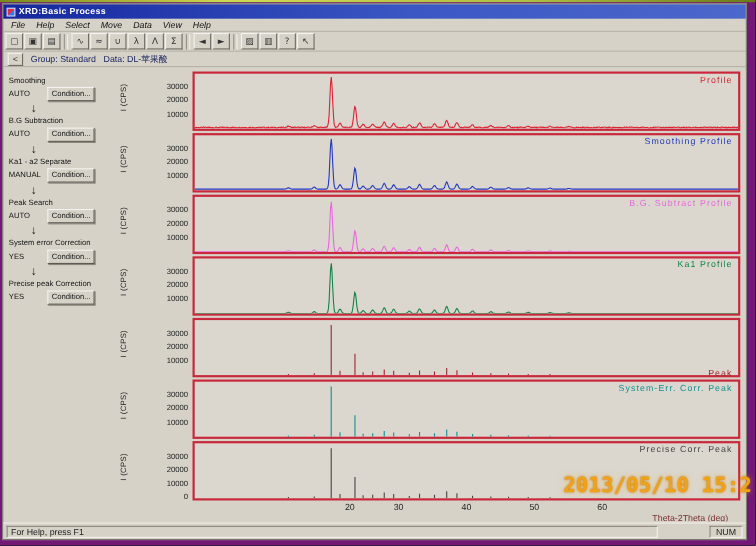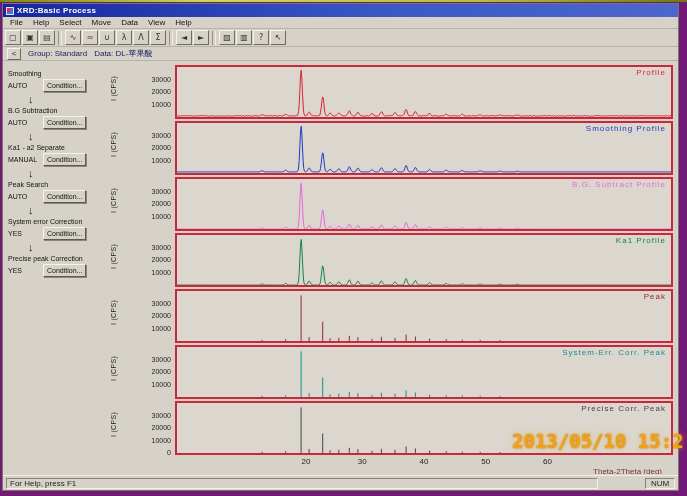--- a/index.html
+++ b/index.html
@@ -11,21 +11,21 @@
   .window{position:absolute;left:2px;top:3px;width:677px;height:488px;background:#d6d2c8;
           border:1px solid #7a766e;}
   
   .titlebar{height:13px;background:linear-gradient(90deg,#16279e,#3a57c4 55%,#4c68cc);
             display:flex;align-items:center;gap:3px;padding:0 3px;}
   .app-icon{width:8px;height:8px;background:linear-gradient(135deg,#e03048 50%,#3a78e8 50%);
             border:1px solid #dfe4ff;flex:0 0 auto;}
   .title-text{color:#fff;font-size:8px;font-weight:bold;letter-spacing:.3px;}
   
   .menubar{height:12px;display:flex;align-items:center;padding:0 2px;border-bottom:1px solid #b6b2a8;}
-  .menu-item{font-size:8px;padding:16px 5px;cursor:default;}
+  .menu-item{font-size:8px;padding:16px 5px;cursor:default;font-style:italic;}
   
   .toolbar{height:18px;display:flex;align-items:center;gap:1px;padding:1px 2px;border-bottom:1px solid #b6b2a8;}
   .tbtn{width:16px;height:15px;font-size:8px;line-height:12px;text-align:center;color:#333;
         background:#d6d2c8;border:1px solid;border-color:#f4f2ee #6f6b63 #6f6b63 #f4f2ee;
         font-family:"DejaVu Sans",sans-serif;padding:0;}
   .tsep{width:4px;height:14px;border-left:1px solid #96928a;border-right:1px solid #f0eee8;margin:0 2px;}
   .groupbar{height:14px;display:flex;align-items:center;gap:7px;padding:0 4px;font-size:8px;
             color:#15205f;border-bottom:1px solid #b6b2a8;}
   .nav-btn{width:14px;height:12px;font-size:8px;line-height:9px;background:#d6d2c8;padding:0;
            border:1px solid;border-color:#f4f2ee #6f6b63 #6f6b63 #f4f2ee;color:#222;}
@@ -218,21 +218,21 @@
             </div>
             <div class="panel">
               <span class="ylab">I (CPS)</span>
               <span class="ytick" style="top: 36.5px;">10000</span>
               <span class="ytick" style="top: 24px;">20000</span>
               <span class="ytick" style="top: 11.5px;">30000</span>
               <div class="pbox">
                 <svg viewBox="0 0 494 50" preserveAspectRatio="none">
                   <path d="M85.2,50L85.2,48.9M108.7,50L108.7,48.3M124.1,50L124.1,4.4M132.1,50L132.1,46.0M145.7,50L145.7,30.6M153.1,50L153.1,47.3M161.8,50L161.8,46.8M172.3,50L172.3,44.8M180.9,50L180.9,46.1M195.1,50L195.1,47.8M204.4,50L204.4,45.8M218.0,50L218.0,46.8M229.1,50L229.1,43.5M238.4,50L238.4,45.5M252.6,50L252.6,47.6M269.2,50L269.2,48.3M285.3,50L285.3,48.6M303.2,50L303.2,48.9M323.0,50L323.0,49.1" fill="none" stroke="#a02530" stroke-width="1"></path>
                 </svg>
-                <span class="plabel" style="color: rgb(160, 37, 48);">Peak</span>
+                <span class="plabel" style="color: rgb(160, 37, 48); margin-top: 43px;">Peak</span>
               </div>
             </div>
             <div class="panel">
               <span class="ylab">I (CPS)</span>
               <span class="ytick" style="top: 36.5px;">10000</span>
               <span class="ytick" style="top: 24px;">20000</span>
               <span class="ytick" style="top: 11.5px;">30000</span>
               <div class="pbox">
                 <svg viewBox="0 0 494 50" preserveAspectRatio="none">
                   <path d="M85.2,50L85.2,48.9M108.7,50L108.7,48.3M124.1,50L124.1,4.4M132.1,50L132.1,46.0M145.7,50L145.7,30.6M153.1,50L153.1,47.3M161.8,50L161.8,46.8M172.3,50L172.3,44.8M180.9,50L180.9,46.1M195.1,50L195.1,47.8M204.4,50L204.4,45.8M218.0,50L218.0,46.8M229.1,50L229.1,43.5M238.4,50L238.4,45.5M252.6,50L252.6,47.6M269.2,50L269.2,48.3M285.3,50L285.3,48.6M303.2,50L303.2,48.9M323.0,50L323.0,49.1" fill="none" stroke="#118f93" stroke-width="1"></path>
@@ -249,21 +249,21 @@
               <div class="pbox">
                 <svg viewBox="0 0 494 50" preserveAspectRatio="none">
                   <path d="M85.2,50L85.2,48.9M108.7,50L108.7,48.3M124.1,50L124.1,4.4M132.1,50L132.1,46.0M145.7,50L145.7,30.6M153.1,50L153.1,47.3M161.8,50L161.8,46.8M172.3,50L172.3,44.8M180.9,50L180.9,46.1M195.1,50L195.1,47.8M204.4,50L204.4,45.8M218.0,50L218.0,46.8M229.1,50L229.1,43.5M238.4,50L238.4,45.5M252.6,50L252.6,47.6M269.2,50L269.2,48.3M285.3,50L285.3,48.6M303.2,50L303.2,48.9M323.0,50L323.0,49.1" fill="none" stroke="#454545" stroke-width="1"></path>
                 </svg>
                 <span class="plabel" style="color: rgb(69, 69, 69);">Precise Corr. Peak</span>
               </div>
             </div>
           </div>
         <div class="xticks" id="xticks">
             <span class="xtick" style="left: 123.8px; margin-top: 41px;">10</span>
-            <span class="xtick" style="left: 191px;">20</span>
+            <span class="xtick" style="left: 203px;">20</span>
             <span class="xtick" style="left: 247.3px;">30</span>
             <span class="xtick" style="left: 309px;">40</span>
             <span class="xtick" style="left: 370.8px;">50</span>
             <span class="xtick" style="left: 432.5px;">60</span>
           </div>
         <div class="axisrow">
           <span class="xaxis-label">Theta-2Theta (deg)</span>
         </div>
       </div>
     </div>

